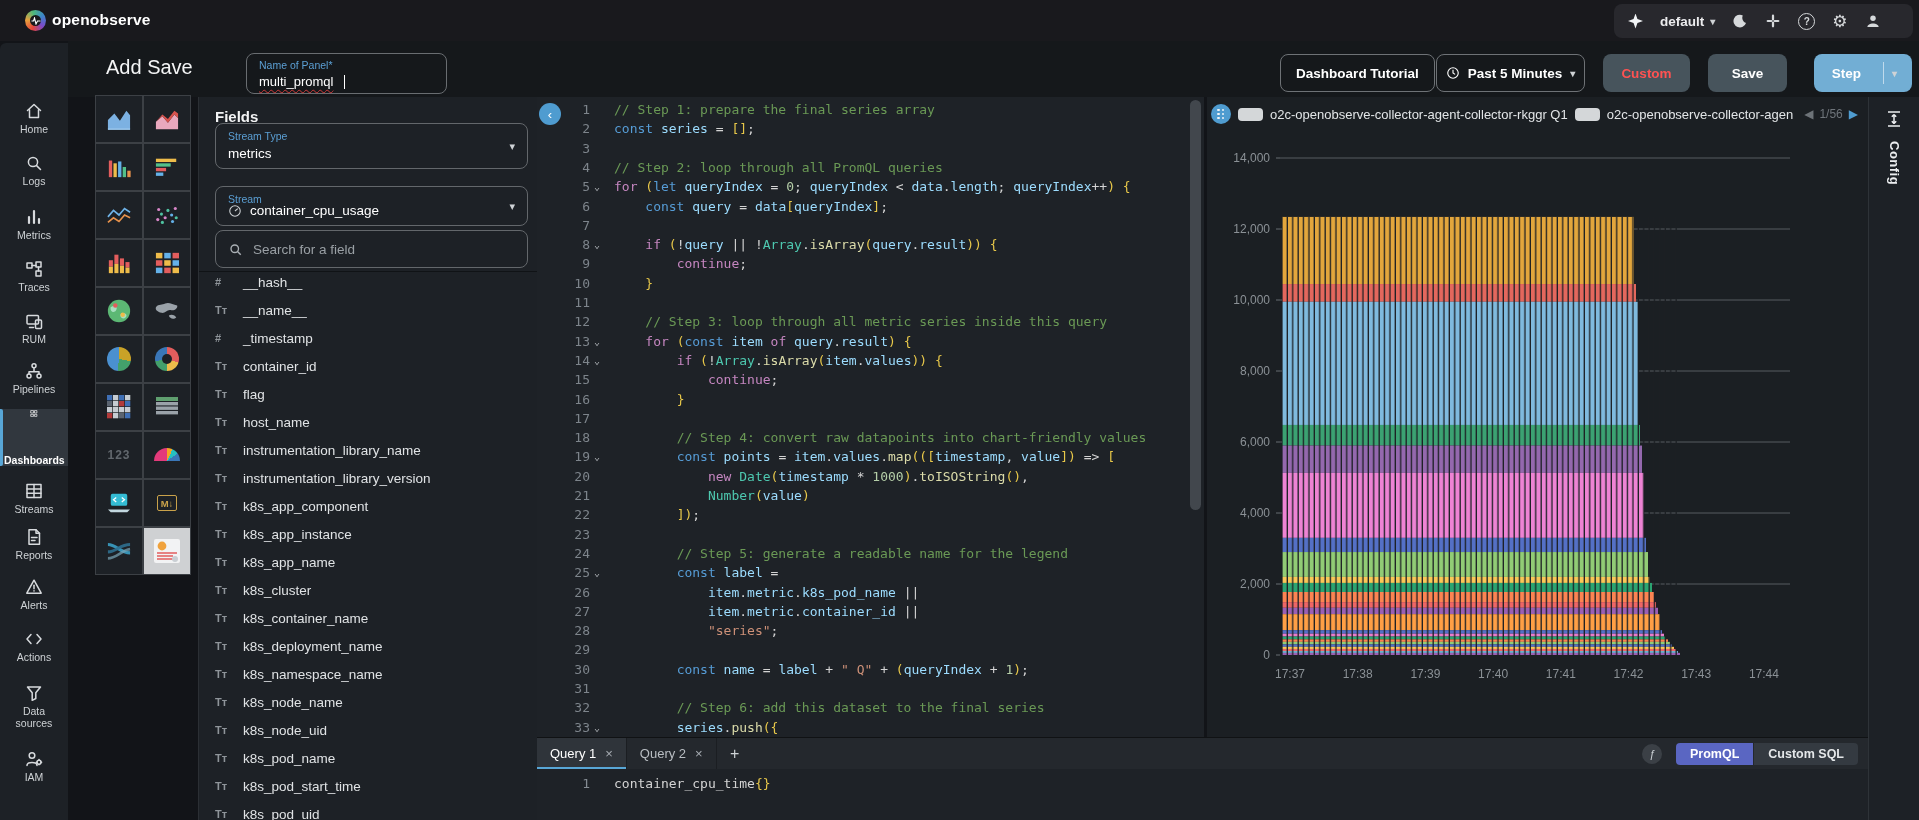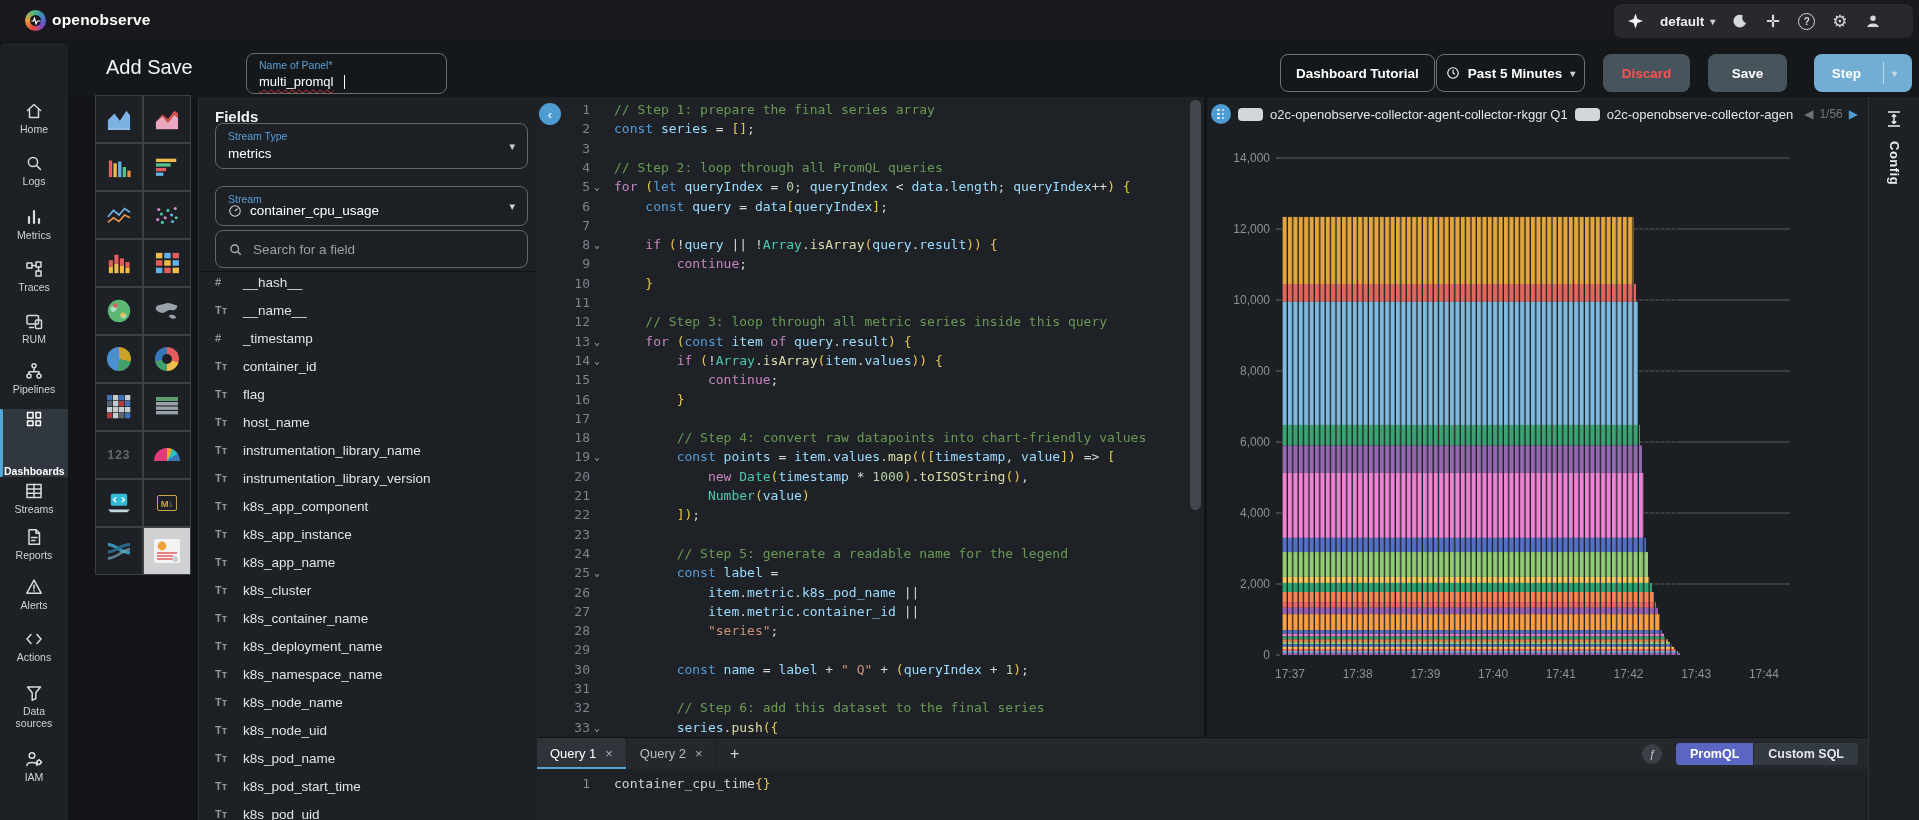--- a/index.html
+++ b/index.html
@@ -170,21 +170,21 @@
     </button>
     <button class="btn-outline" style="left:1368px;width:149px;top:13px;">
       <svg width="14" height="14" viewBox="0 0 20 20" fill="none" stroke="#fff" stroke-width="1.6">
           <circle cx="10" cy="10" r="7.5"></circle>
           <path d="M10 5.5 V10 L13 12"></path>
         </svg>
       <span>Past 5 Minutes</span>
       <span class="caret">▾</span>
     </button>
     <button class="btn-solid" style="left:1535px;width:87px;top:13px;color:#ff5252;">
-      <span>Discard</span>
+      <span>Custom</span>
     </button>
     <button class="btn-solid" style="left:1640px;width:79px;top:13px;">
       <span>Save</span>
     </button>
     <button class="apply-btn" style="left:1746px;width:98px;top:13px;">
       <span style="flex:1;text-align:center;">Step</span>
       <span class="apply-div"></span>
       <span class="caret" style="margin-right:9px;">▾</span>
     </button>
   </div>
@@ -231,21 +231,21 @@
       </div>
       <div class="side-item" style="top: 312px; height: 46px; justify-content: center;">
         <svg width="20" height="20" viewBox="0 0 20 20" fill="none" stroke="#d7dadd" stroke-width="1.5" stroke-linecap="round" stroke-linejoin="round">
           <circle cx="10" cy="4.8" r="2"></circle>
           <circle cx="5" cy="15" r="2"></circle>
           <circle cx="15" cy="15" r="2"></circle>
           <path d="M10 6.8 V10.8 M5 13 V10.8 H15 V13"></path>
         </svg>
     <span class="lbl" style="max-width:60px;">Pipelines</span>
       </div>
-      <div class="side-item active" style="top: 366px; height: 68px; justify-content: flex-end; gap: 36px;">
+      <div class="side-item active" style="top: 366px; height: 57px; justify-content: flex-end; gap: 36px;">
         <svg width="20" height="20" viewBox="0 0 20 20" fill="none" stroke="#ffffff" stroke-width="1.5" stroke-linecap="round" stroke-linejoin="round">
           <rect x="3.5" y="3.5" width="5.5" height="5.5"></rect>
           <rect x="12" y="3.5" width="4.5" height="5.5"></rect>
           <rect x="3.5" y="12" width="5.5" height="4.5"></rect>
           <rect x="12" y="12" width="4.5" height="4.5"></rect>
         </svg>
     <span class="lbl" style="max-width:60px;">Dashboards</span>
       </div>
       <div class="side-item" style="top: 432px; height: 46px; justify-content: center;">
         <svg width="20" height="20" viewBox="0 0 20 20" fill="none" stroke="#d7dadd" stroke-width="1.5" stroke-linecap="round" stroke-linejoin="round">

